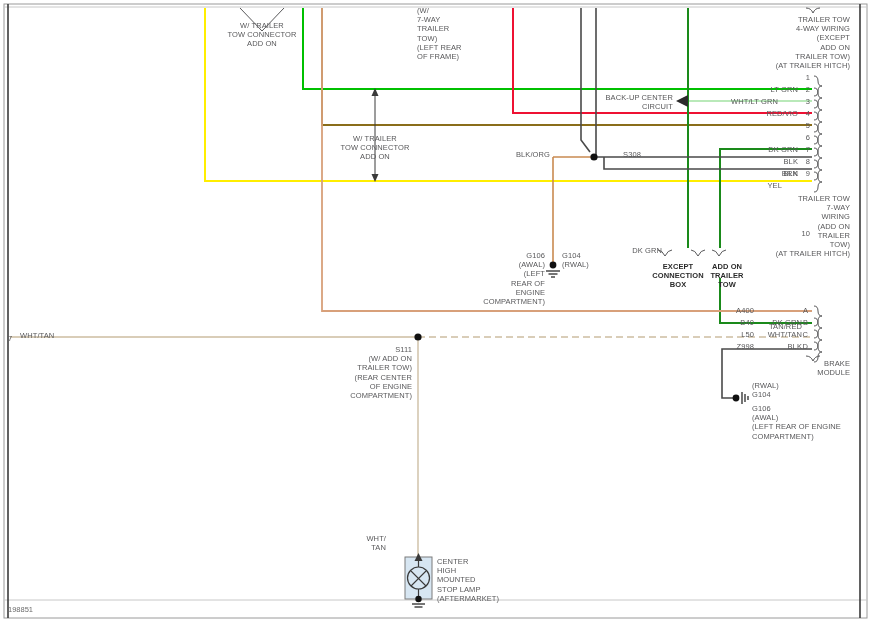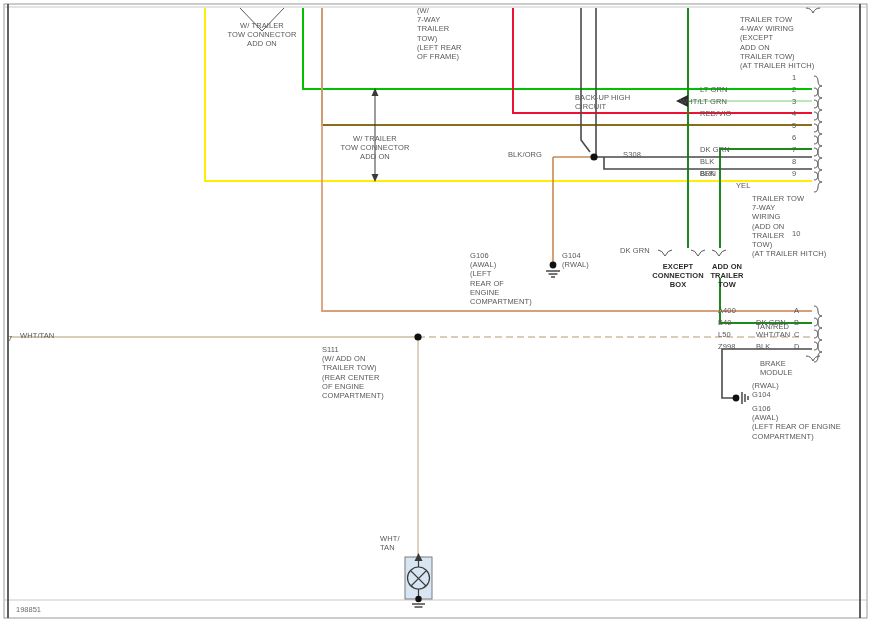--- a/index.html
+++ b/index.html
@@ -2,24 +2,24 @@
 <html><head>
 <meta charset="utf-8">
 <title>Trailer Tow Wiring Diagram</title>
 <style>
   html,body{margin:0;padding:0;background:#ffffff;}
   body{font-family:"Liberation Sans", sans-serif;}
   #page{position:relative;width:871px;height:622px;background:#ffffff;overflow:hidden;}
   #svgroot{position:absolute;left:0;top:0;width:871px;height:622px;}
   .lbl{position:absolute;font-family:"Liberation Sans", sans-serif;font-size:7.5px;color:#58585a;line-height:9.2px;white-space:pre;letter-spacing:0.1px;}
   .lbl.c{text-align:center;}
-  .lbl.r{text-align:left;}
+  .lbl.r{text-align:right;}
   .lbl.l{text-align:left;}
   .lbl.bold{font-weight:bold;color:#2b2b2b;}
-  .idtag{position:absolute;left:8px;top:605px;font-size:7.5px;color:#6b6b6b;font-family:"Liberation Sans", sans-serif;padding-left:8px;}
+  .idtag{position:absolute;left:8px;top:605px;font-size:7.5px;color:#6b6b6b;font-family:"Liberation Sans", sans-serif;}
 </style>
 </head>
 <body>
 
 <div id="page">
 
   <svg id="svgroot" viewBox="0 0 871 622" xmlns="http://www.w3.org/2000/svg">
 
     <rect x="4" y="4" width="863" height="614" fill="none" stroke="#9a9a9a" stroke-width="1"></rect>
     <line x1="4" y1="7" x2="867" y2="7" stroke="#c8c8c8" stroke-width="1"></line>
@@ -161,21 +161,21 @@
 7-WAY
 TRAILER
 TOW)
 (LEFT REAR
 OF FRAME)</div>
 
   <div class="lbl c" style="left:310px;top:134px;width:130px;">W/ TRAILER
 TOW CONNECTOR
 ADD ON</div>
 
-  <div class="lbl r" style="left:575px;top:93px;width:98px;">BACK-UP HIGH
+  <div class="lbl r" style="left:575px;top:93px;width:98px;">BACK-UP CENTER
 CIRCUIT</div>
 
   <div class="lbl r" style="left:508px;top:150px;width:42px;">BLK/ORG</div>
 
   <div class="lbl l" style="left:601px;top:150px;width:40px;text-align:right;">S308</div>
 
   <div class="lbl r" style="left:470px;top:251px;width:75px;">G106
 (AWAL)
 (LEFT
 REAR OF
@@ -220,21 +220,21 @@
       <div class="lbl r" style="left: 792px; top: 109px; width: 18px;">4</div>
       <div class="lbl r" style="left: 700px; top: 121px; width: 98px; margin-top: 48px;">BRN</div>
       <div class="lbl r" style="left: 792px; top: 121px; width: 18px;">5</div>
       <div class="lbl r" style="left: 792px; top: 133px; width: 18px;">6</div>
       <div class="lbl r" style="left: 700px; top: 145px; width: 98px;">DK GRN</div>
       <div class="lbl r" style="left: 792px; top: 145px; width: 18px;">7</div>
       <div class="lbl r" style="left: 700px; top: 157px; width: 98px;">BLK</div>
       <div class="lbl r" style="left: 792px; top: 157px; width: 18px;">8</div>
       <div class="lbl r" style="left: 700px; top: 169px; width: 98px;">BLK</div>
       <div class="lbl r" style="left: 792px; top: 169px; width: 18px;">9</div>
-      <div class="lbl r" style="left: 736px; top: 181px; width: 98px;">YEL</div>
+      <div class="lbl r" style="left: 684px; top: 181px; width: 98px;">YEL</div>
       <div class="lbl r" style="left: 792px; top: 181px; width: 18px; margin-top: 48px;">10</div>
     </div>
 
   <div id="pins-brake">
       <div class="lbl r" style="left: 718px; top: 306px; width: 36px;">A400</div>
       <div class="lbl r" style="left: 756px; top: 322px; width: 46px;">TAN/RED</div>
       <div class="lbl r" style="left: 794px; top: 306px; width: 14px;">A</div>
       <div class="lbl r" style="left: 718px; top: 318px; width: 36px;">B40</div>
       <div class="lbl r" style="left: 756px; top: 318px; width: 46px;">DK GRN</div>
       <div class="lbl r" style="left: 794px; top: 318px; width: 14px;">B</div>
@@ -259,19 +259,24 @@
   <div class="lbl l" style="left:8px;top:334px;width:10px;">7</div>
   <div class="lbl l" style="left:20px;top:331px;width:60px;">WHT/TAN</div>
 
   <div class="lbl r" style="left:322px;top:345px;width:90px;">S111
 (W/ ADD ON
 TRAILER TOW)
 (REAR CENTER
 OF ENGINE
 COMPARTMENT)</div>
 
-  <div class="lbl r" style="left:380px;top:534px;width:30px;">WHT/
+  <div class="lbl r" style="left:356px;top:534px;width:30px;">WHT/
 TAN</div>
 
+  <div class="lbl l" style="left:437px;top:557px;width:110px;">CENTER
+HIGH
+MOUNTED
+STOP LAMP
+(AFTERMARKET)</div>
 
   <div class="idtag">198851</div>
 
 </div>
 
 </body></html>

